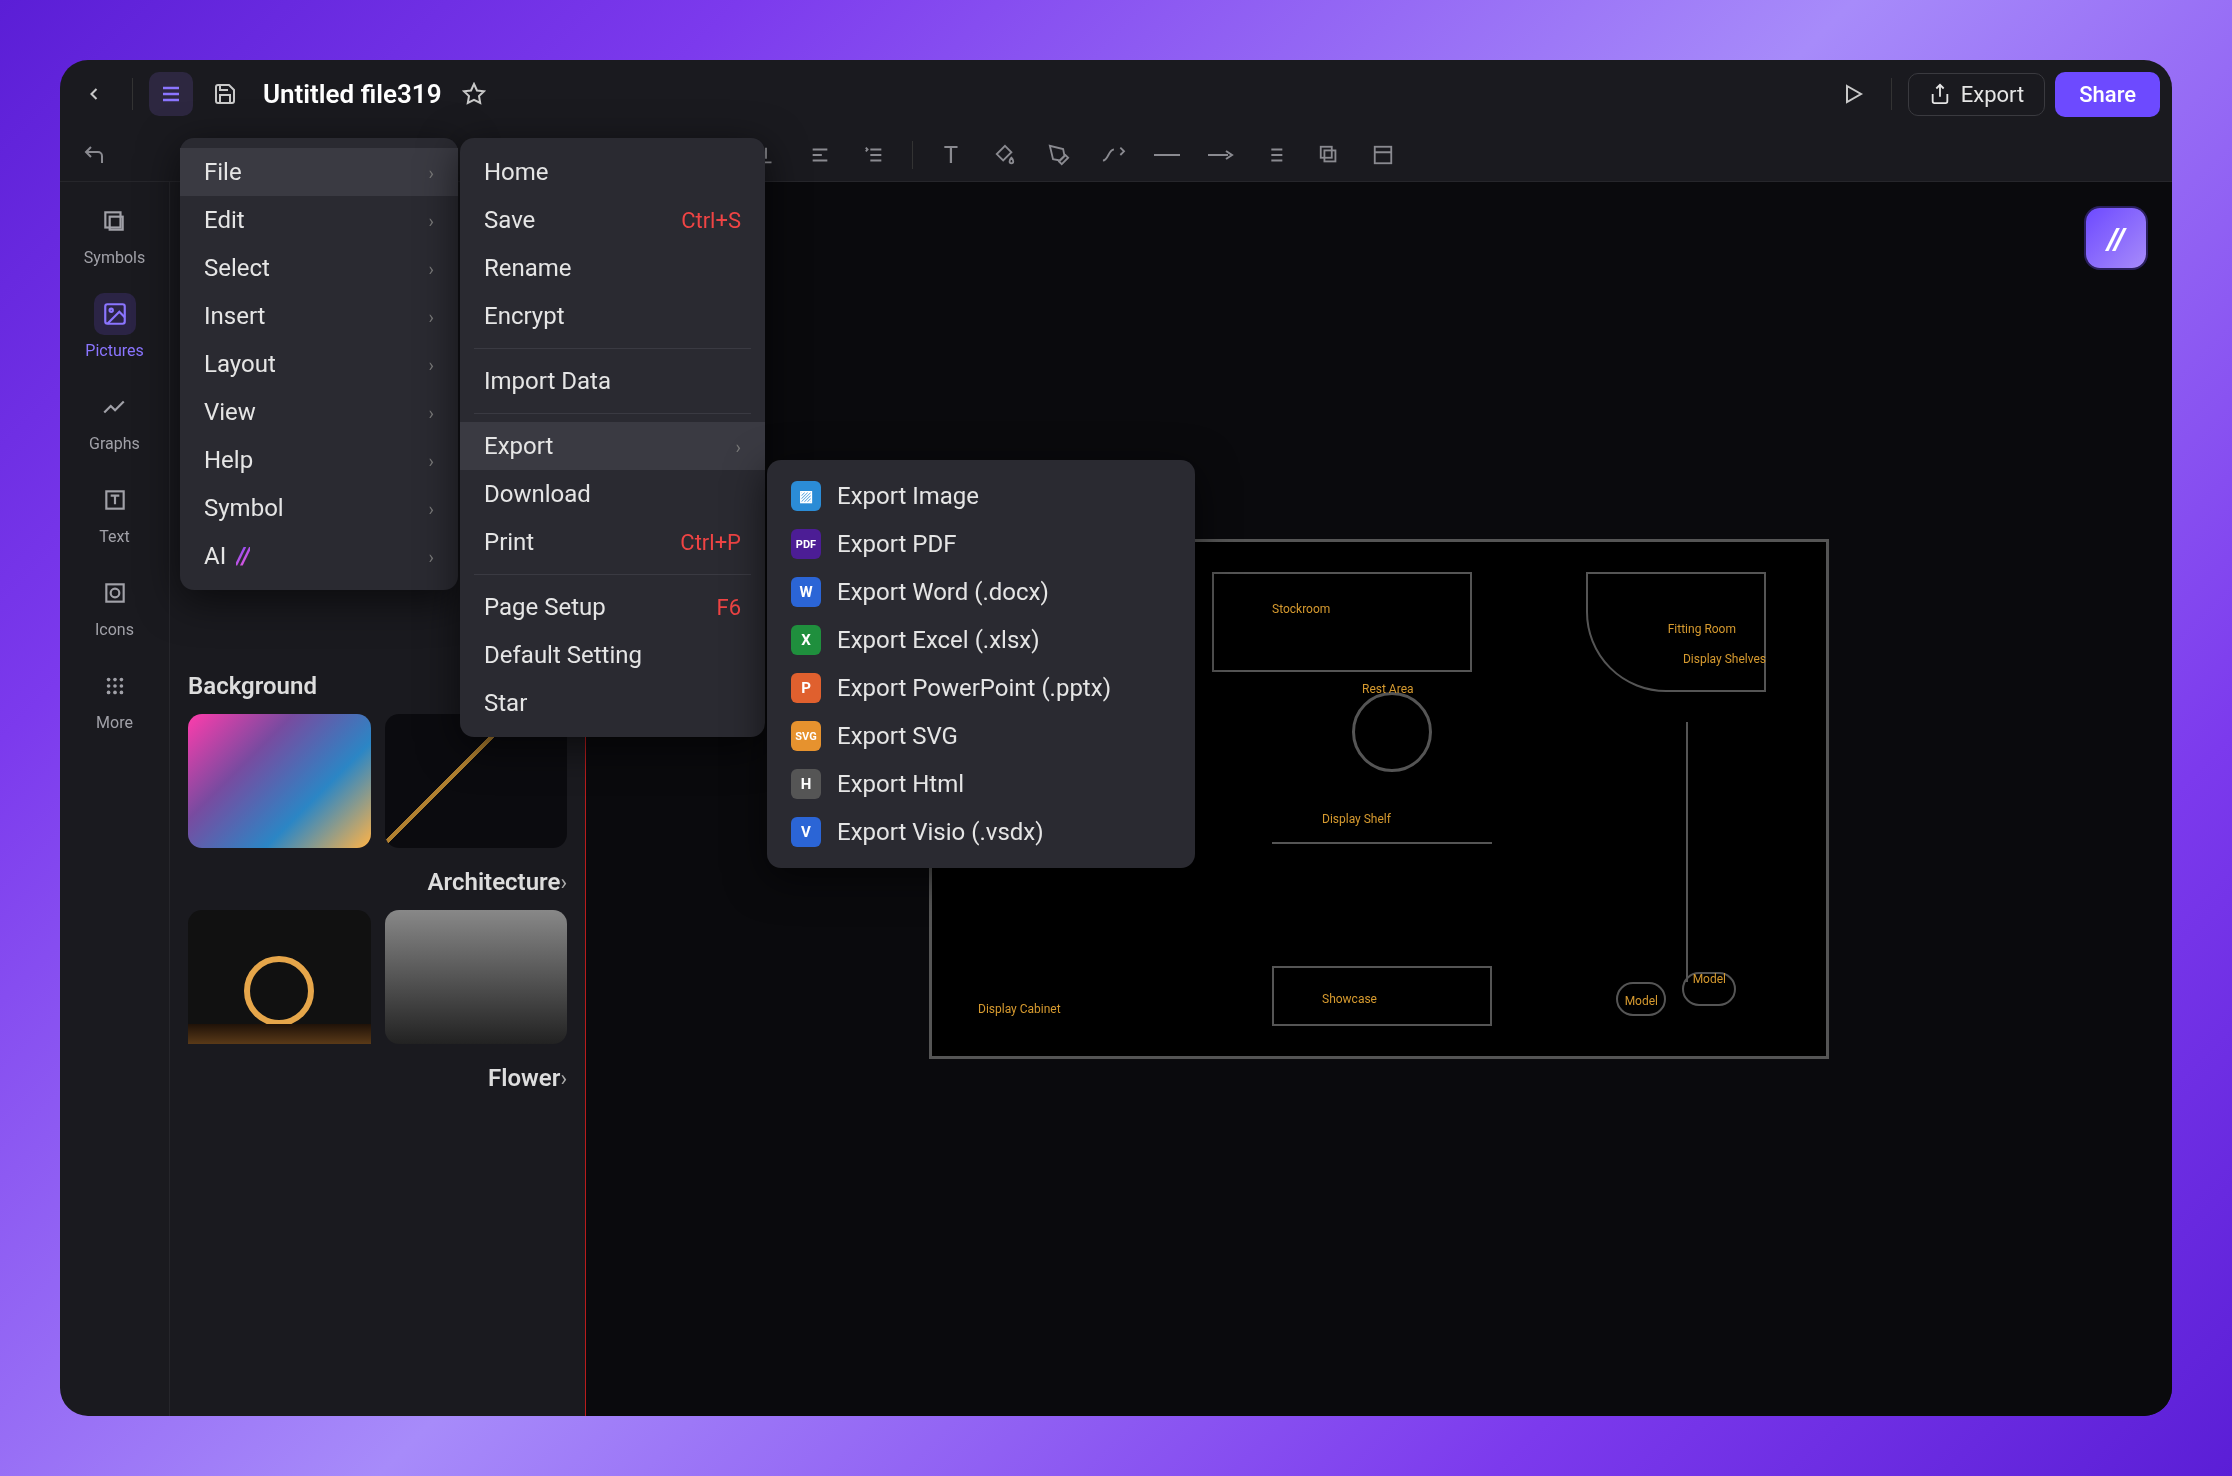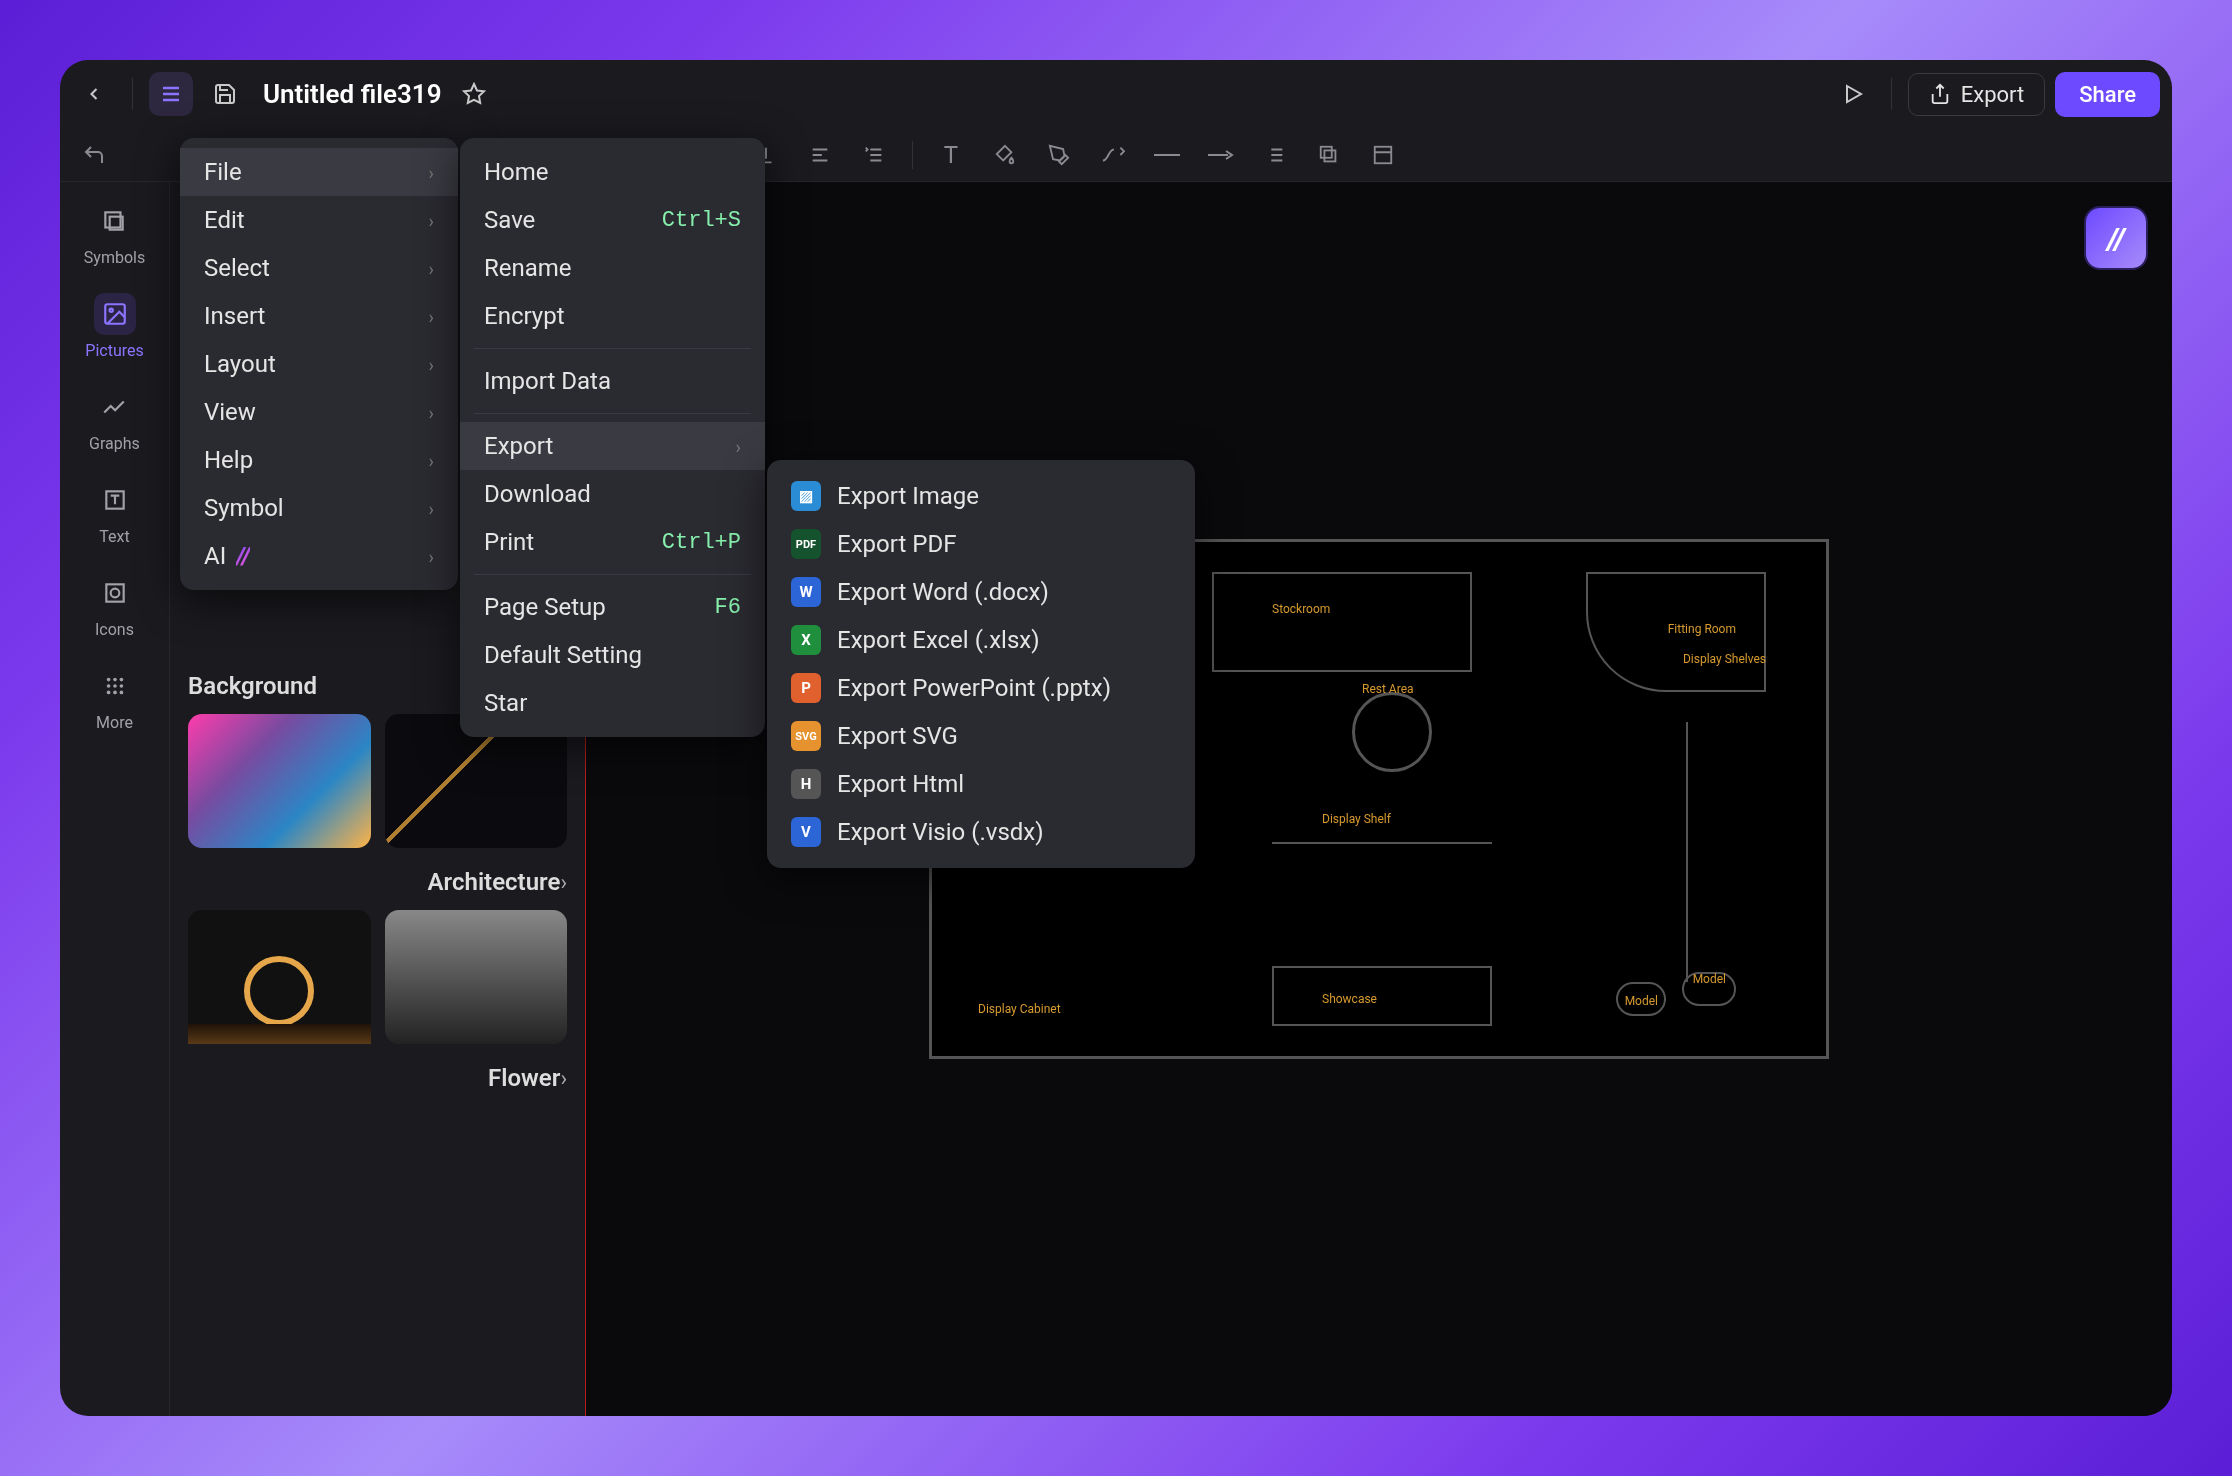--- a/index.html
+++ b/index.html
@@ -97,29 +97,29 @@
   .menu {
     position: absolute; background: #2a2a31; border-radius: 14px; padding: 10px 0;
     box-shadow: 0 10px 40px rgba(0,0,0,.6); color: #e5e5e5; font-size: 24px;
   }
   .menu-item {
     padding: 10px 24px; display: flex; align-items: center; justify-content: space-between; gap: 28px;
     white-space: nowrap;
   }
   .menu-item.hl { background: #3a3a42; }
   .menu-item .arrow { color: #777; font-size: 18px; }
-  .menu-item .shortcut { color: #86efac; font-size: 22px; font-family: Liberation Mono, monospace; }
+  .menu-item .shortcut { color: #ef4444; font-size: 22px; }
   .menu hr { border: none; border-top: 1px solid #3a3a42; margin: 8px 14px; }
   .export-item { display: flex; align-items: center; gap: 16px; padding: 9px 24px; }
   .ico {
     width: 30px; height: 30px; border-radius: 6px; display: flex; align-items: center; justify-content: center;
     font-size: 15px; font-weight: 700; color: #fff;
   }
   .ico-img { background: #2b8cd6; }
-  .ico-pdf { background: #14532d; font-size: 11px; }
+  .ico-pdf { background: #4c1d95; font-size: 11px; }
   .ico-w   { background: #2b65d6; }
   .ico-x   { background: #1f8f3d; }
   .ico-p   { background: #e0602e; }
   .ico-svg { background: #e6922e; font-size: 11px; }
   .ico-h   { background: #555; }
   .ico-v   { background: #2b65d6; }
   svg { display: block; }
 </style>
 </head>
 <body>

